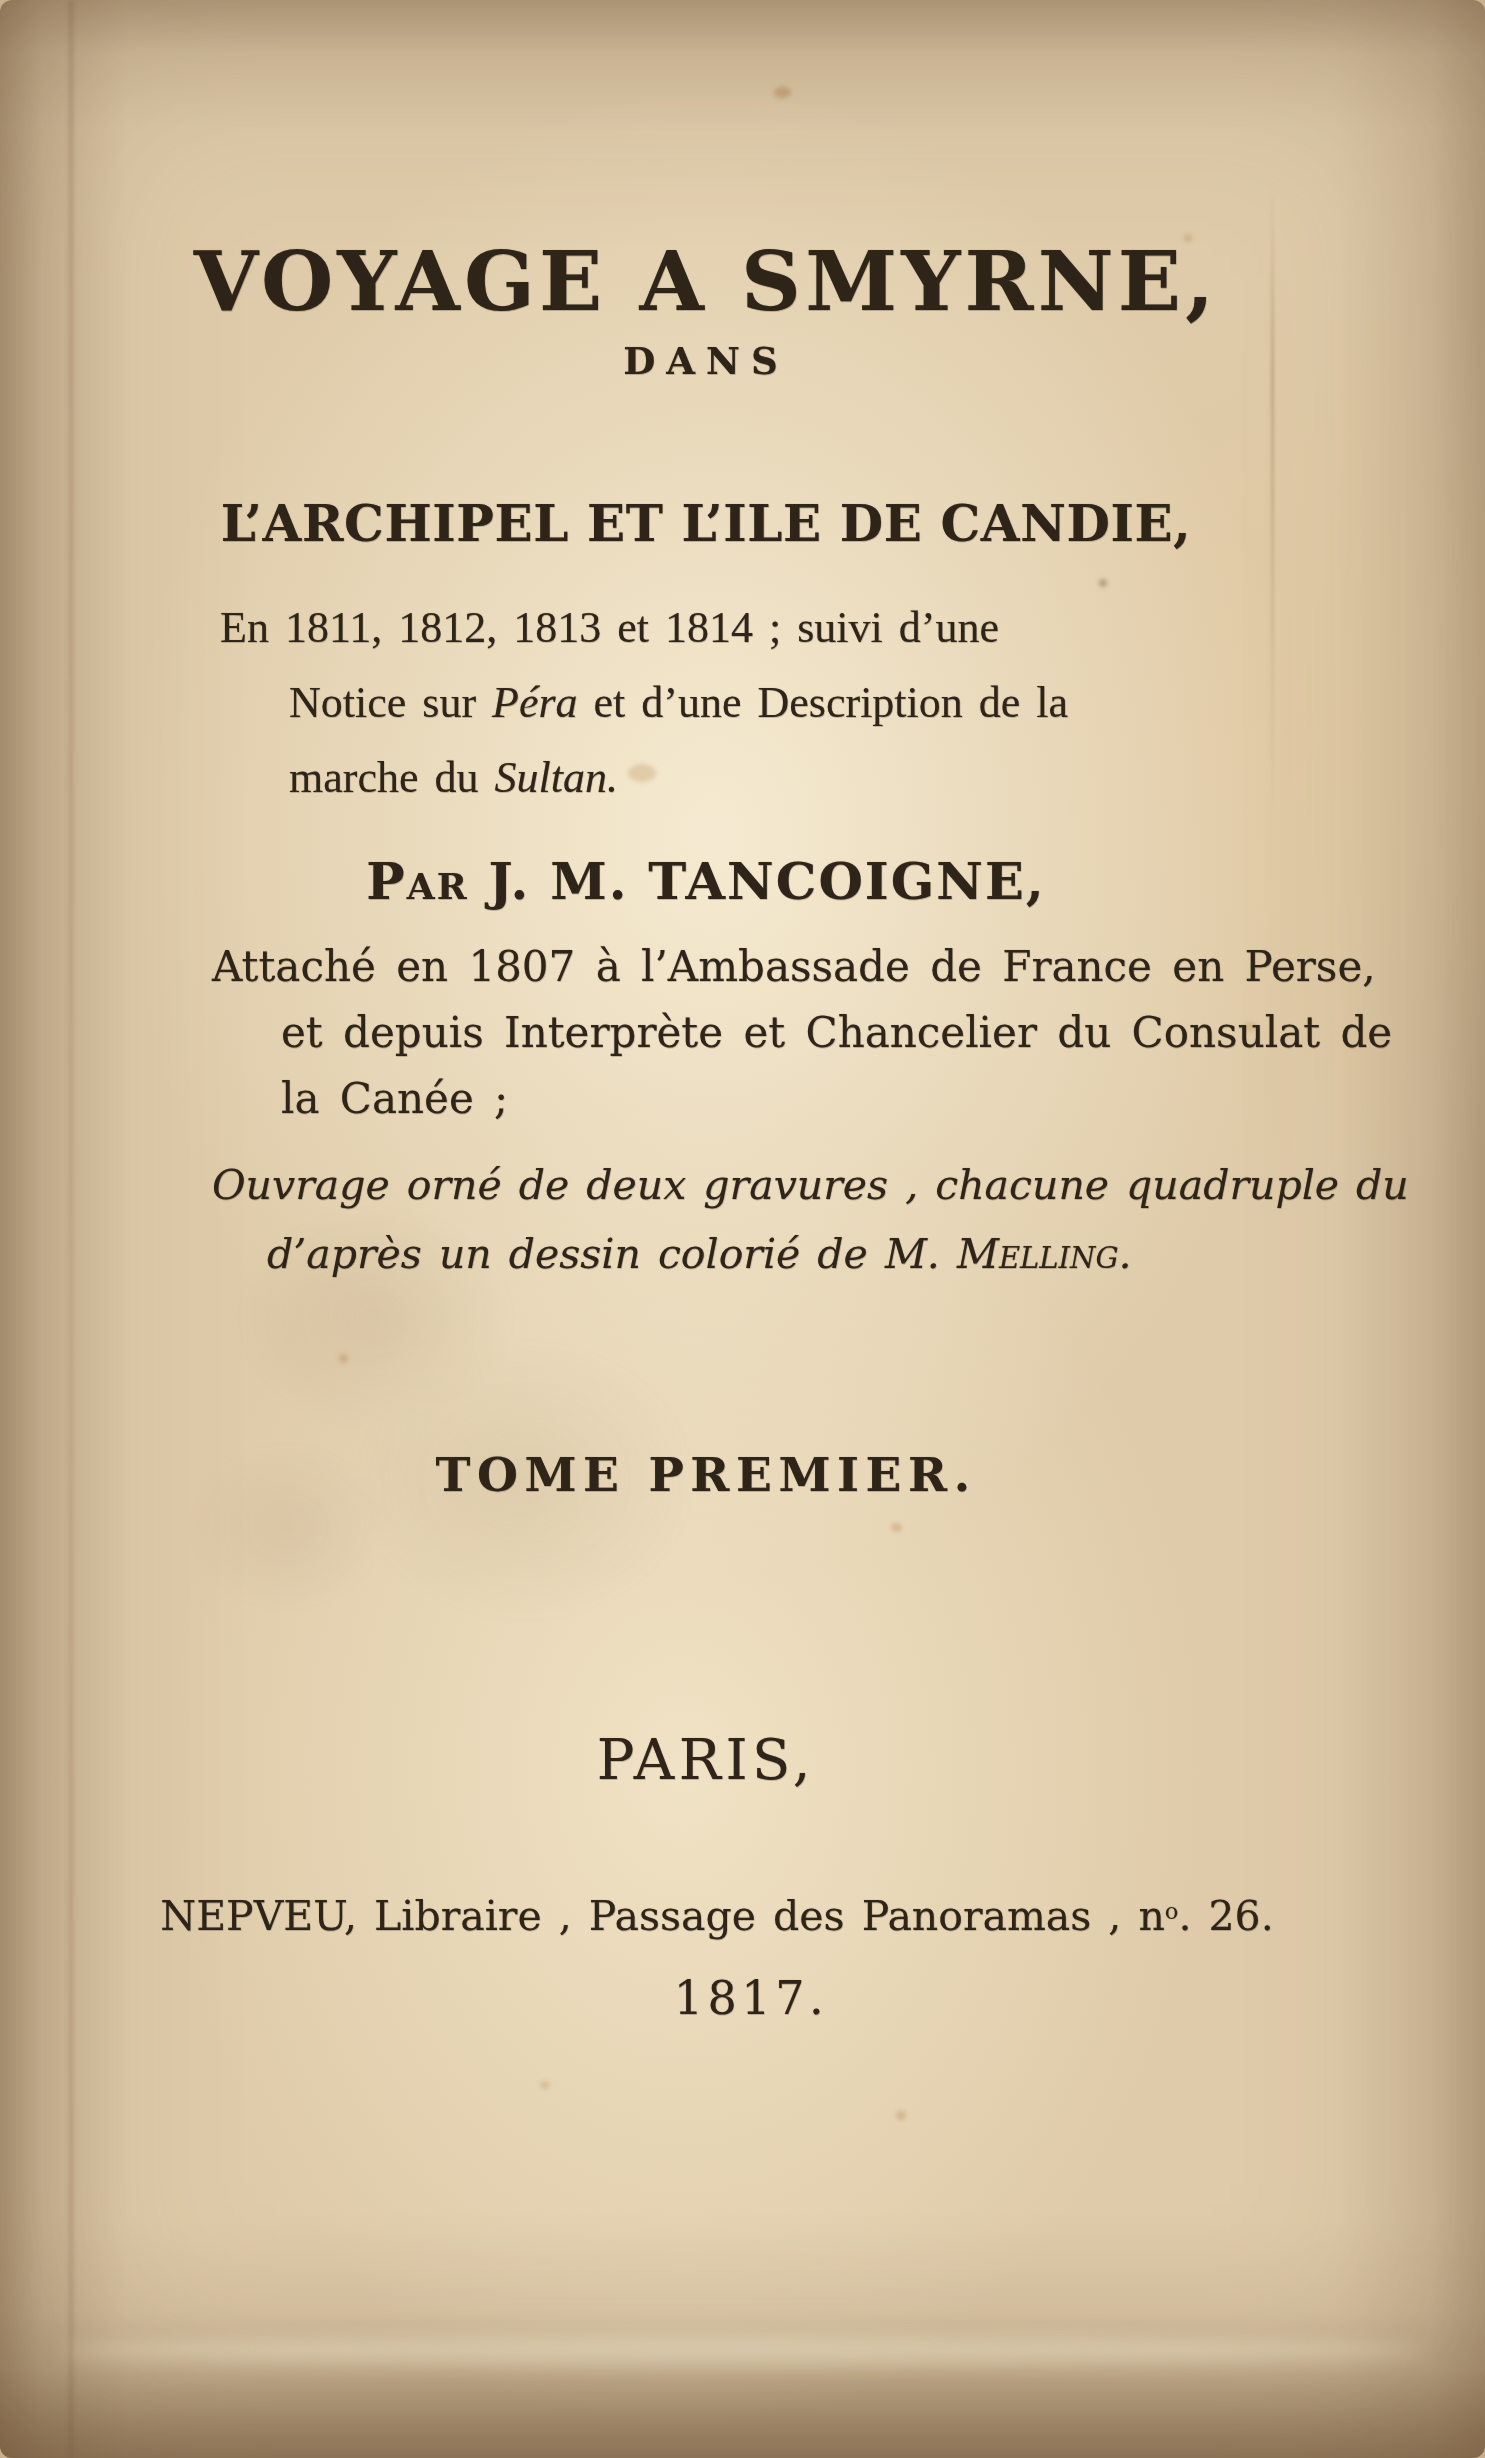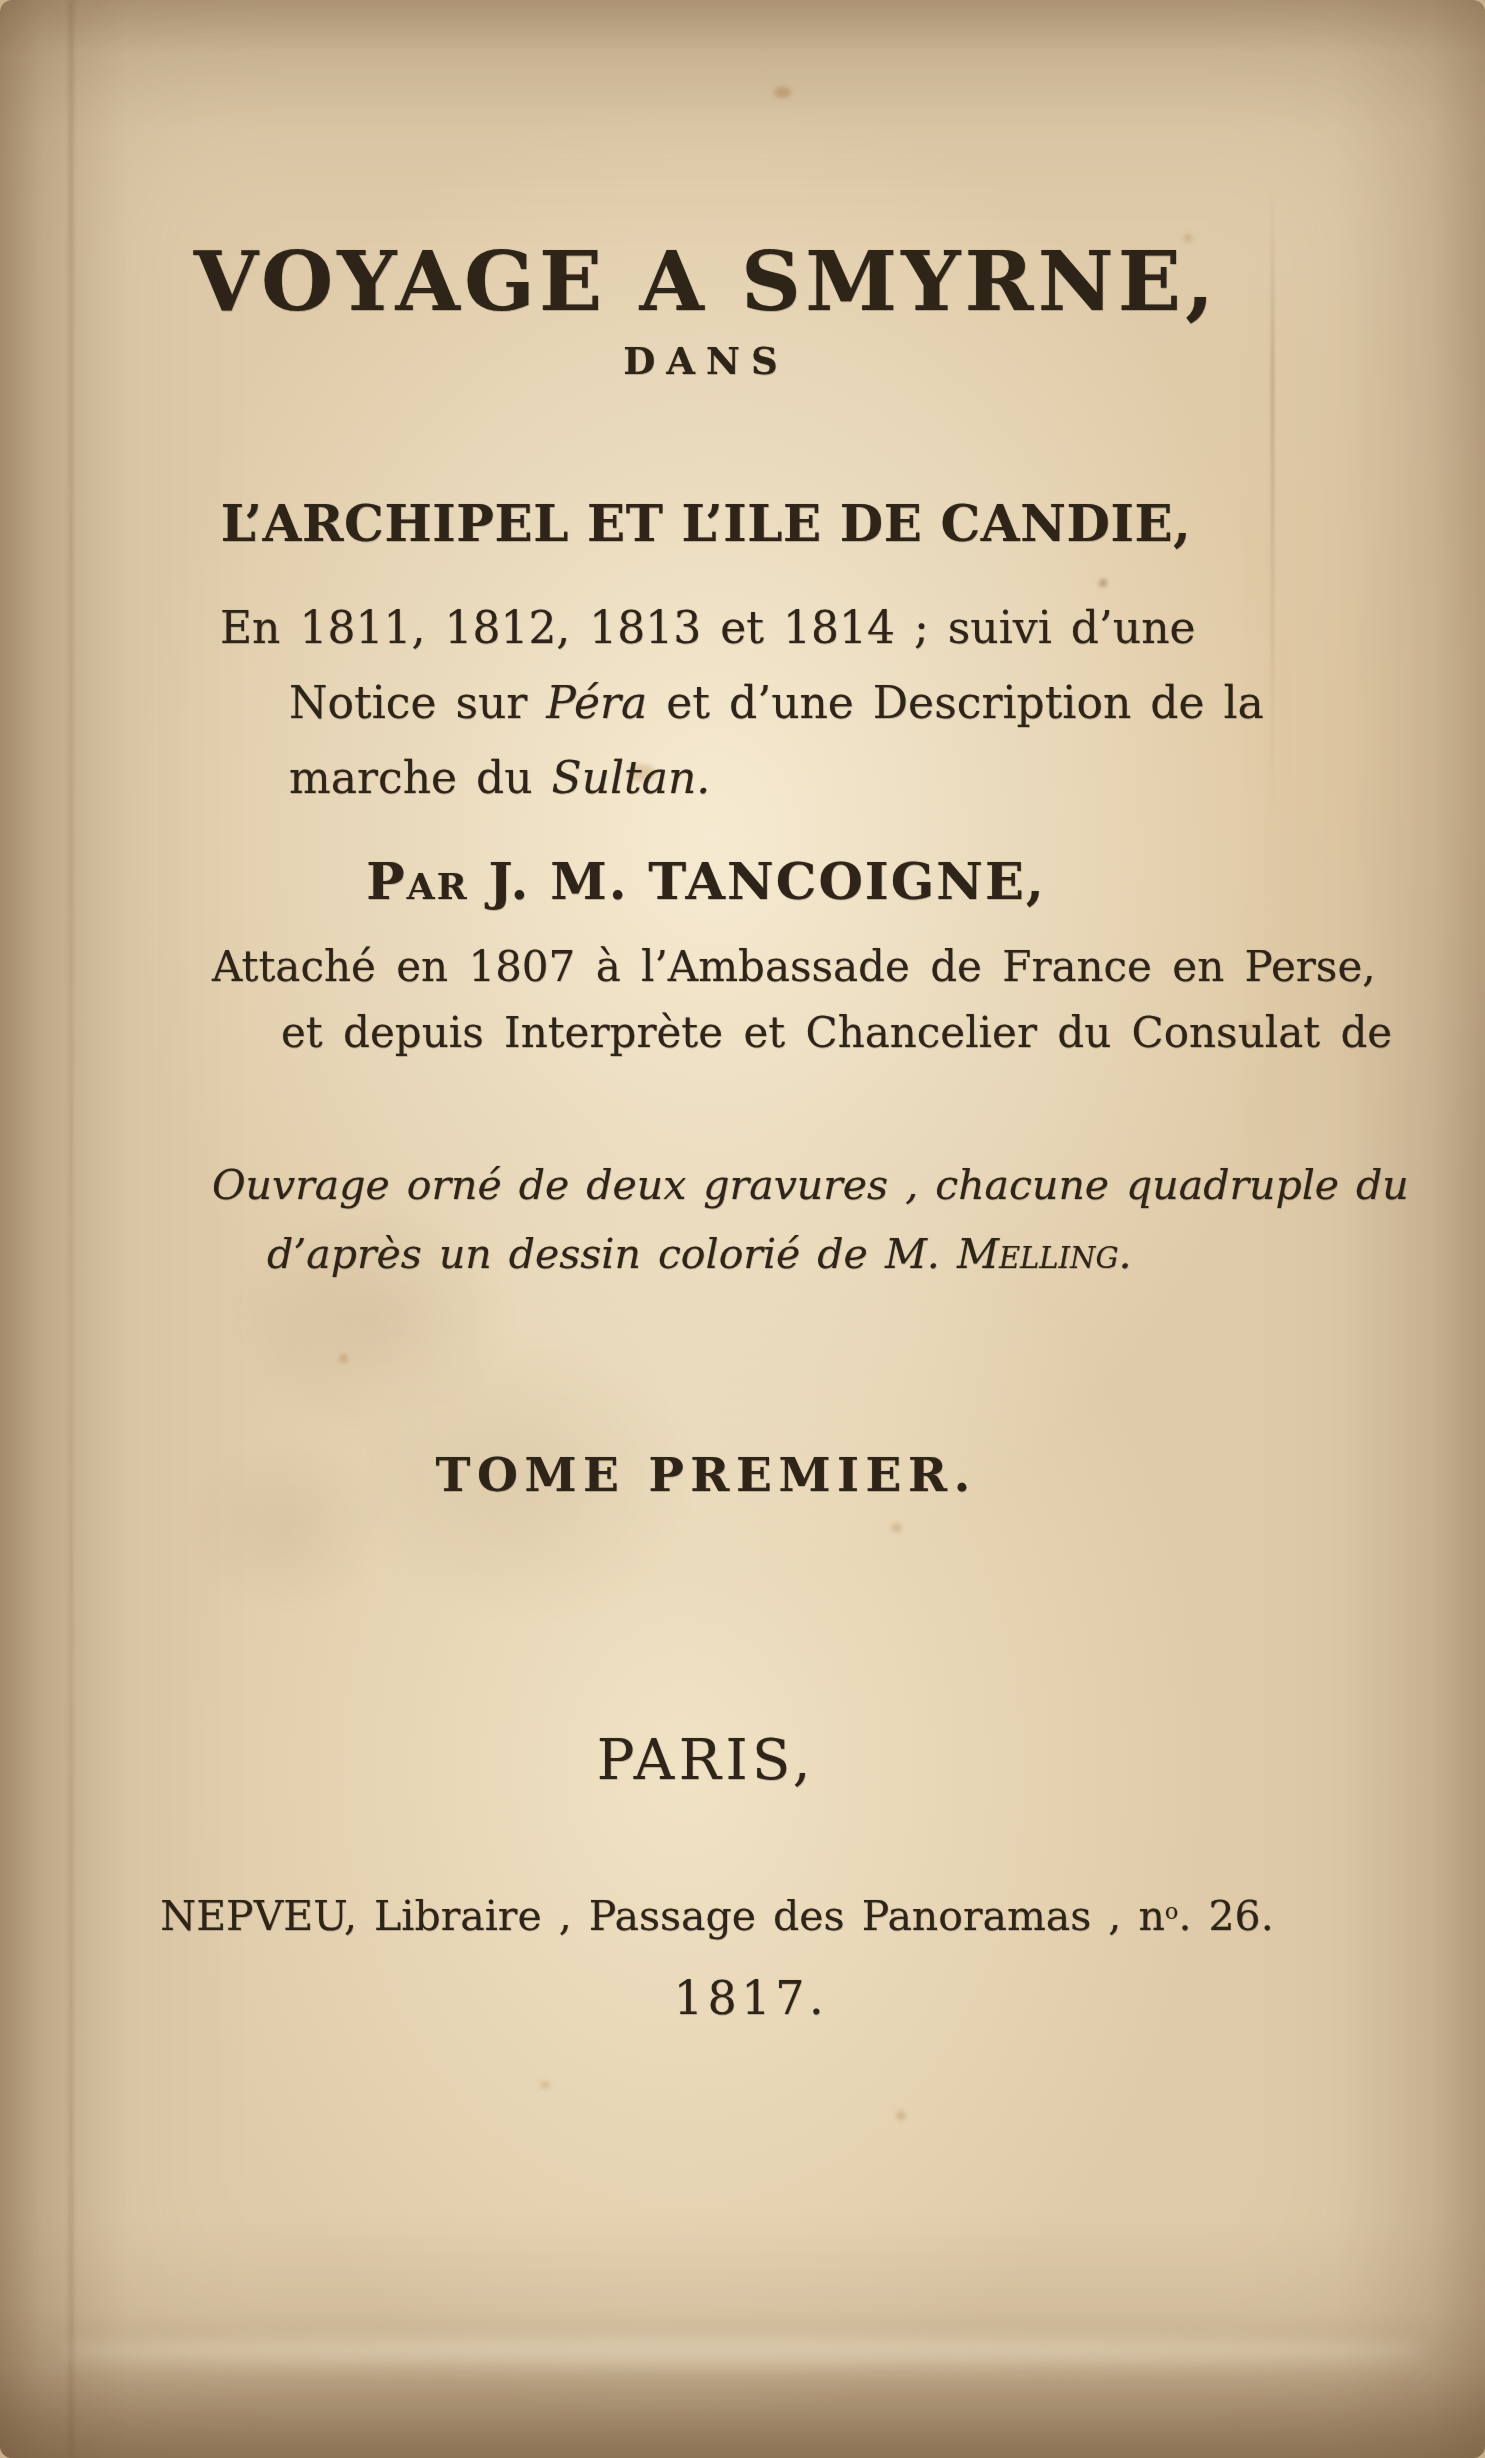--- a/index.html
+++ b/index.html
@@ -58,21 +58,21 @@
   .tline{white-space:nowrap;}
   .seg-italic{font-style:italic;}
   .seg-sc{font-variant:small-caps;}
   .seg-sup{font-size:.55em;vertical-align:.5em;}
   .sc-prefix{font-variant:small-caps;}
 
   .title{top:184px;font-size:83px;font-weight:700;letter-spacing:.05em;line-height:1;}
   .dans{top:343px;font-size:37px;font-weight:700;letter-spacing:.30em;line-height:1;}
   .region{top:457px;font-size:50px;font-weight:700;letter-spacing:.012em;line-height:1;}
 
-  .edition{top:590px;left:220px;width:990px;font-size:44px;line-height:75px;word-spacing:5px;}
+  .edition{top:590px;left:220px;width:990px;font-size:44px;line-height:75px;word-spacing:5px;font-family:Liberation Serif, serif;}
   .edition .cont{padding-left:69px;}
 
   .byline{top:828px;font-size:51px;font-weight:700;letter-spacing:.04em;line-height:1;margin-top:28px;}
 
   .author{top:934px;left:212px;width:1010px;font-size:42px;line-height:66px;word-spacing:7px;}
   .author .cont{padding-left:69px;}
 
   .illus{top:1151px;left:212px;width:1010px;font-size:41px;line-height:69px;word-spacing:4px;font-style:italic;}
   .illus .cont{padding-left:55px;}
 
@@ -109,20 +109,21 @@
       <div class="tline"><span>En 1811, 1812, 1813 et 1814 ; suivi d’une</span></div>
       <div class="tline cont"><span>Notice sur </span><span class="seg-italic">Péra</span><span> et d’une Description de la</span></div>
       <div class="tline cont"><span>marche du </span><span class="seg-italic">Sultan.</span></div>
     </section>
 
   <div class="center-col byline"><span class="sc-prefix">Par</span><span> J. M. TANCOIGNE,</span></div>
 
   <section class="para author">
       <div class="tline"><span>Attaché en 1807 à l’Ambassade de France en Perse,</span></div>
       <div class="tline cont"><span>et depuis Interprète et Chancelier du Consulat de</span></div>
+      <div class="tline cont"><span>la Canée ;</span></div>
     </section>
 
   <section class="para illus">
       <div class="tline"><span class="seg-italic">Ouvrage orné de deux gravures , chacune quadruple du</span></div>
       <div class="tline cont"><span class="seg-italic">d’après un dessin colorié de M. </span><span class="seg-sc">Melling</span><span>.</span></div>
     </section>
 
   <div class="center-col volume">TOME PREMIER.</div>
 
   <div class="center-col city">PARIS,</div>

